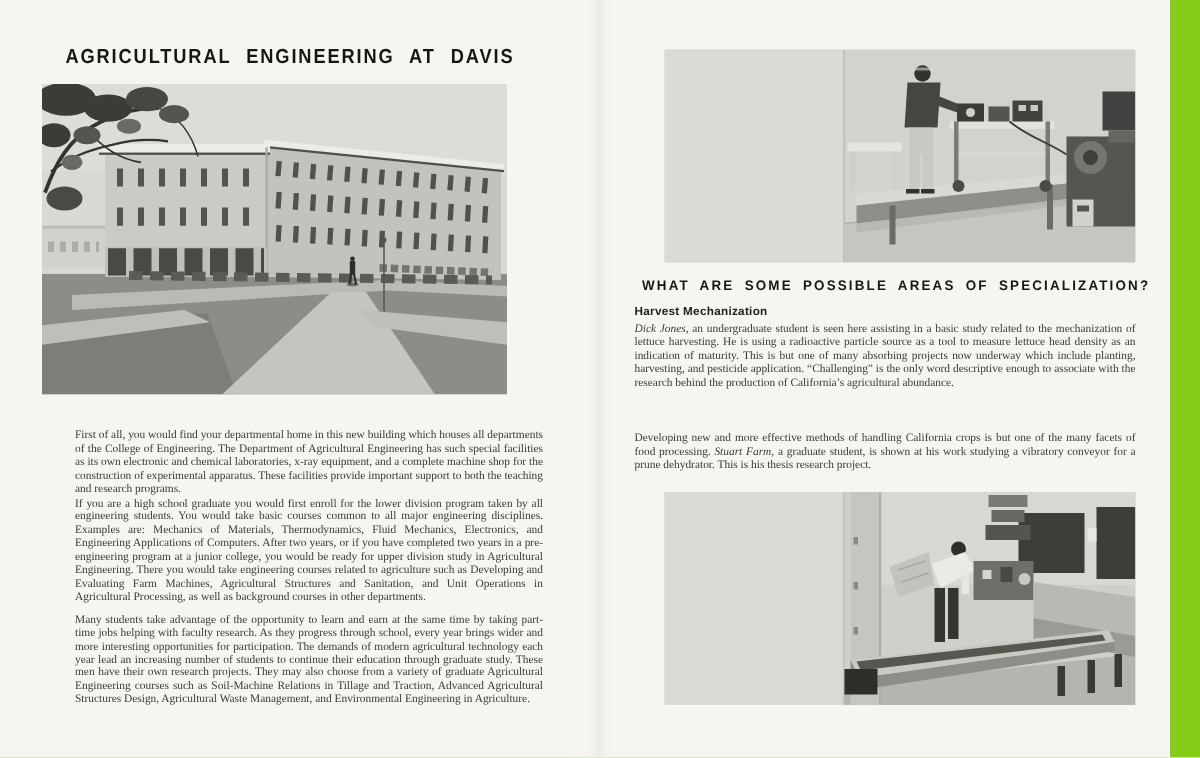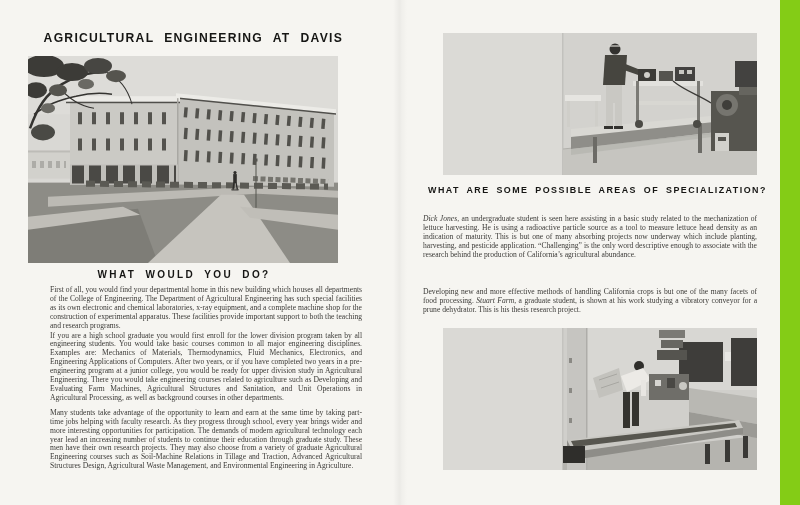--- a/index.html
+++ b/index.html
@@ -103,21 +103,20 @@
         <ellipse cx="70" cy="10" rx="14" ry="8" fill="#474642"></ellipse>
         <ellipse cx="8" cy="34" rx="11" ry="8" fill="#3c3b37"></ellipse>
         <ellipse cx="30" cy="34" rx="9" ry="6" fill="#55544e"></ellipse>
         <ellipse cx="88" cy="20" rx="10" ry="6" fill="#55544e"></ellipse>
         <ellipse cx="58" cy="28" rx="8" ry="5" fill="#6a6963"></ellipse>
         <ellipse cx="20" cy="52" rx="7" ry="5" fill="#6a6963"></ellipse>
         <ellipse cx="15" cy="76" rx="12" ry="8" fill="#4a4a45"></ellipse>
       </svg>
     </div>
 
-    <div class="display-head" id="left-section-heading">WHAT WOULD YOU DO?</div>
 
     <div id="left-text" class="body-copy">
       <p>First of all, you would find your departmental home in this new building which houses all departments of the College of Engineering. The Department of Agricultural Engineering has such special facilities as its own electronic and chemical laboratories, x-ray equipment, and a complete machine shop for the construction of experimental apparatus.  These facilities provide important support to both the teaching and research programs.</p>
       <p>If you are a high school graduate you would first enroll for the lower division program taken by all engineering students.  You would take basic courses common to all major engineering disciplines.  Examples are:  Mechanics of Materials, Thermodynamics, Fluid Mechanics, Electronics, and Engineering Applications of Computers.  After two years, or if you have completed two years in a pre-engineering program at a junior college, you would be ready for upper division study in Agricultural Engineering.  There you would take engineering courses related to agriculture such as Developing and Evaluating Farm Machines, Agricultural Structures and Sanitation, and Unit Operations in Agricultural Processing, as well as background courses in other departments.</p>
       <p class="spaced">Many students take advantage of the opportunity to learn and earn at the same time by taking part-time jobs helping with faculty research.  As they progress through school, every year brings wider and more interesting opportunities for participation.  The demands of modern agricultural technology each year lead an increasing number of students to continue their education through graduate study.  These men have their own research projects.  They may also choose from a variety of graduate Agricultural Engineering courses such as Soil-Machine Relations in Tillage and Traction, Advanced Agricultural Structures Design, Agricultural Waste Management, and Environmental Engineering in Agriculture.</p>
     </div>
   </div>
 
   <div class="page" id="right-page">
 
@@ -170,20 +169,21 @@
         <circle cx="284" cy="72" r="5" fill="#3f3e3a"></circle>
         <rect x="292" y="28" width="22" height="26" fill="#434240"></rect>
         <rect x="296" y="54" width="18" height="8" fill="#66655f"></rect>
         <rect x="272" y="100" width="14" height="18" fill="#d2d1cc"></rect>
         <rect x="275" y="104" width="8" height="4" fill="#55544f"></rect>
       </svg>
     </div>
 
     <div class="display-head" id="right-section-heading">WHAT ARE SOME POSSIBLE AREAS OF SPECIALIZATION?</div>
 
+    <div class="subhead" style="top:203px;">Harvest Mechanization</div>
 
     <p class="body-copy right-para" id="harvest-para"><span class="it">Dick Jones</span><span>, an undergraduate student is seen here assisting in a basic study related to the mechanization of lettuce harvesting.  He is using a radioactive particle source as a tool to measure lettuce head density as an indication of maturity.  This is but one of many absorbing projects now underway which include planting, harvesting, and pesticide application.  “Challenging” is the only word descriptive enough to associate with the research behind the production of California’s agricultural abundance.</span></p>
 
 
     <p class="body-copy right-para" id="electric-para"><span>Developing new and more effective methods of handling California crops is but one of the many facets of food processing.  </span><span class="it">Stuart Farm</span><span>, a graduate student, is shown at his work studying a vibratory conveyor for a prune dehydrator.  This is his thesis research project.</span></p>
 
     <div class="photo" id="processing-photo" style="left:63px;top:328px;">
       <svg viewBox="0 0 314 142" preserveAspectRatio="none">
         <rect x="0" y="0" width="314" height="142" fill="#d0cfcb"></rect>
         <rect x="0" y="0" width="119" height="142" fill="#dad9d5"></rect>

